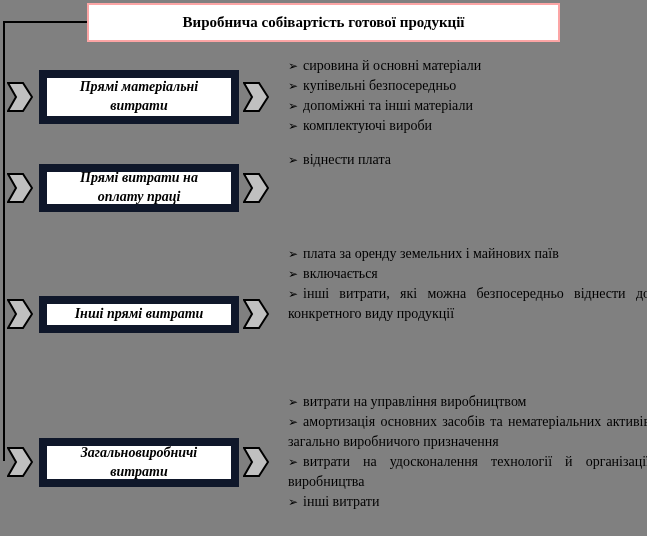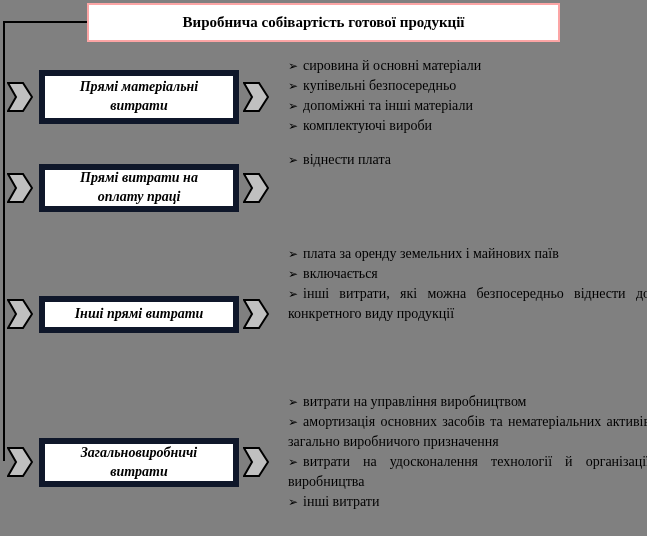--- a/index.html
+++ b/index.html
@@ -19,21 +19,21 @@
     font-weight:bold; font-size:15px; text-align:center;
   }
   
   .section { position:absolute; left:0; top:0; width:647px; height:0; }
   .section .chev { position:absolute; width:26px; height:30px; top:var(--chev-top); }
   .section .chev.left  { left:7px;  }
   .section .chev.right { left:243px; }
   .section .box {
     position:absolute; left:39px; width:200px;
     top:var(--box-top); height:var(--box-h);
-    background:#fff; border:6px solid #0f172a; box-sizing:border-box;
+    background:#fff; border:8px solid #0f172a; box-sizing:border-box;
     display:flex; align-items:center; justify-content:center;
     font-weight:bold; font-style:italic; font-size:14px;
     text-align:center; white-space:pre-line; line-height:1.35;
   }
   .section .list {
     position:absolute; left:288px; width:362px; top:var(--list-top);
     font-size:14px; line-height:20px;
   }
   .list .item { text-align:justify; }
   .list .bullet {

